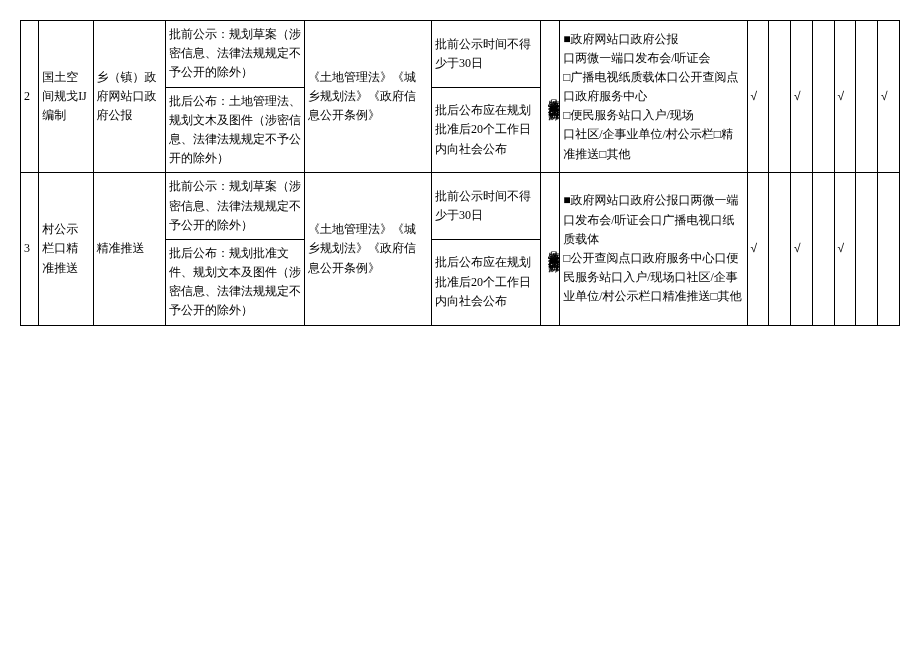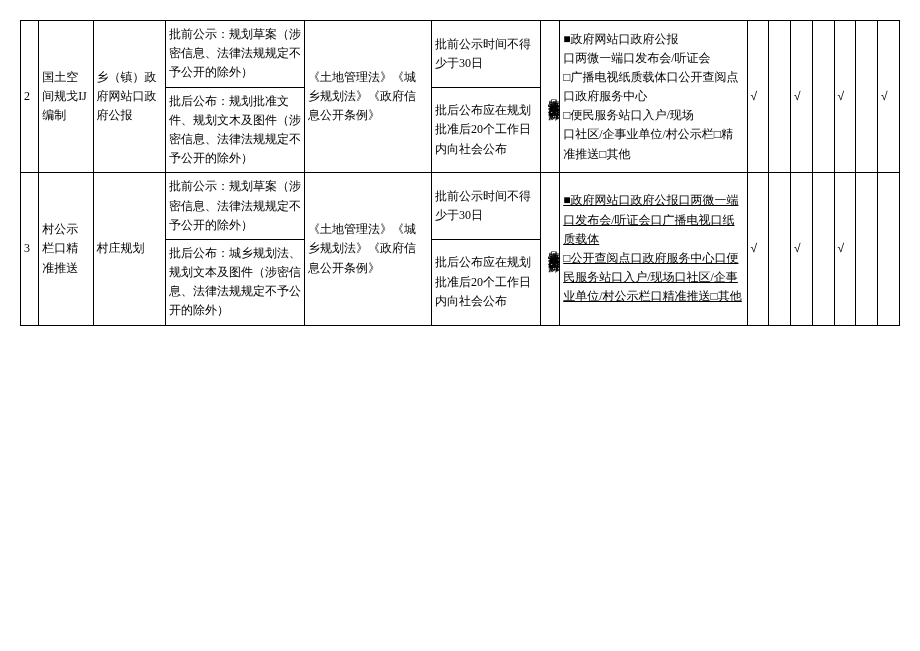--- a/index.html
+++ b/index.html
@@ -82,41 +82,41 @@
 口社区/企事业单位/村公示栏□精准推送□其他</td>
         <td rowspan="2" class="chk">√</td>
         <td rowspan="2" class="chk"></td>
         <td rowspan="2" class="chk">√</td>
         <td rowspan="2" class="chk"></td>
         <td rowspan="2" class="chk">√</td>
         <td rowspan="2" class="chk"></td>
         <td rowspan="2" class="chk">√</td>
       </tr>
       <tr>
-        <td>批后公布：规划批准文件、规划文木及图件（涉密信息、法律法规规定不予公开的除外）</td>
+        <td>批后公布：土地管理法、规划文木及图件（涉密信息、法律法规规定不予公开的除外）</td>
         <td>批后公布应在规划批准后20个工作日内向社会公布</td>
       </tr>
 
       <tr>
         <td rowspan="2">3</td>
         <td rowspan="2">村公示栏口精准推送</td>
-        <td rowspan="2">村庄规划</td>
+        <td rowspan="2">精准推送</td>
         <td>批前公示：规划草案（涉密信息、法律法规规定不予公开的除外）</td>
         <td rowspan="2">《土地管理法》《城乡规划法》《政府信息公开条例》</td>
         <td>批前公示时间不得少于30日</td>
         <td rowspan="2"><span class="vtext">县镇资津乡然所盐各自源</span></td>
-        <td rowspan="2" style="white-space:pre-line;text-decoration:underline;">■政府网站口政府公报口两微一端口发布会/听证会口广播电视口纸质载体
+        <td rowspan="2" style="white-space:pre-line;">■政府网站口政府公报口两微一端口发布会/听证会口广播电视口纸质载体
 □公开查阅点口政府服务中心口便民服务站口入户/现场口社区/企事业单位/村公示栏口精准推送□其他</td>
         <td rowspan="2" class="chk">√</td>
         <td rowspan="2" class="chk"></td>
         <td rowspan="2" class="chk">√</td>
         <td rowspan="2" class="chk"></td>
         <td rowspan="2" class="chk">√</td>
         <td rowspan="2" class="chk"></td>
         <td rowspan="2" class="chk"></td>
       </tr>
       <tr>
-        <td>批后公布：城乡规划法、规划文本及图件（涉密信息、法律法规规定不予公开的除外）</td>
+        <td>批后公布：规划批准文件、规划文本及图件（涉密信息、法律法规规定不予公开的除外）</td>
         <td>批后公布应在规划批准后20个工作日内向社会公布</td>
       </tr>
     </tbody>
   </table>
 </div>
 
 </body></html>

